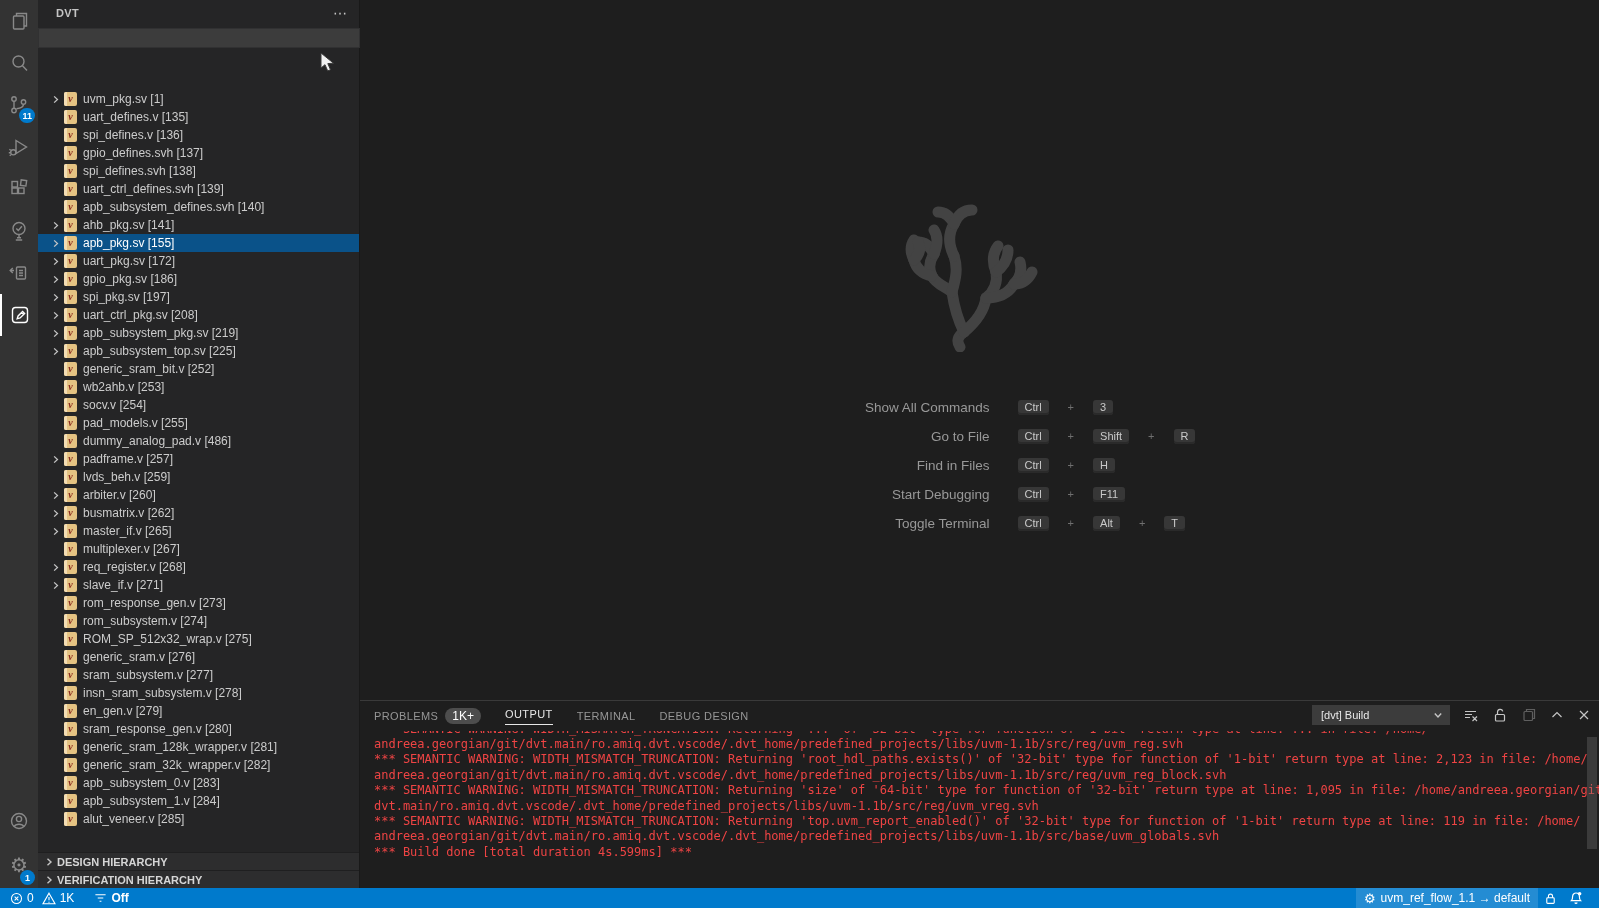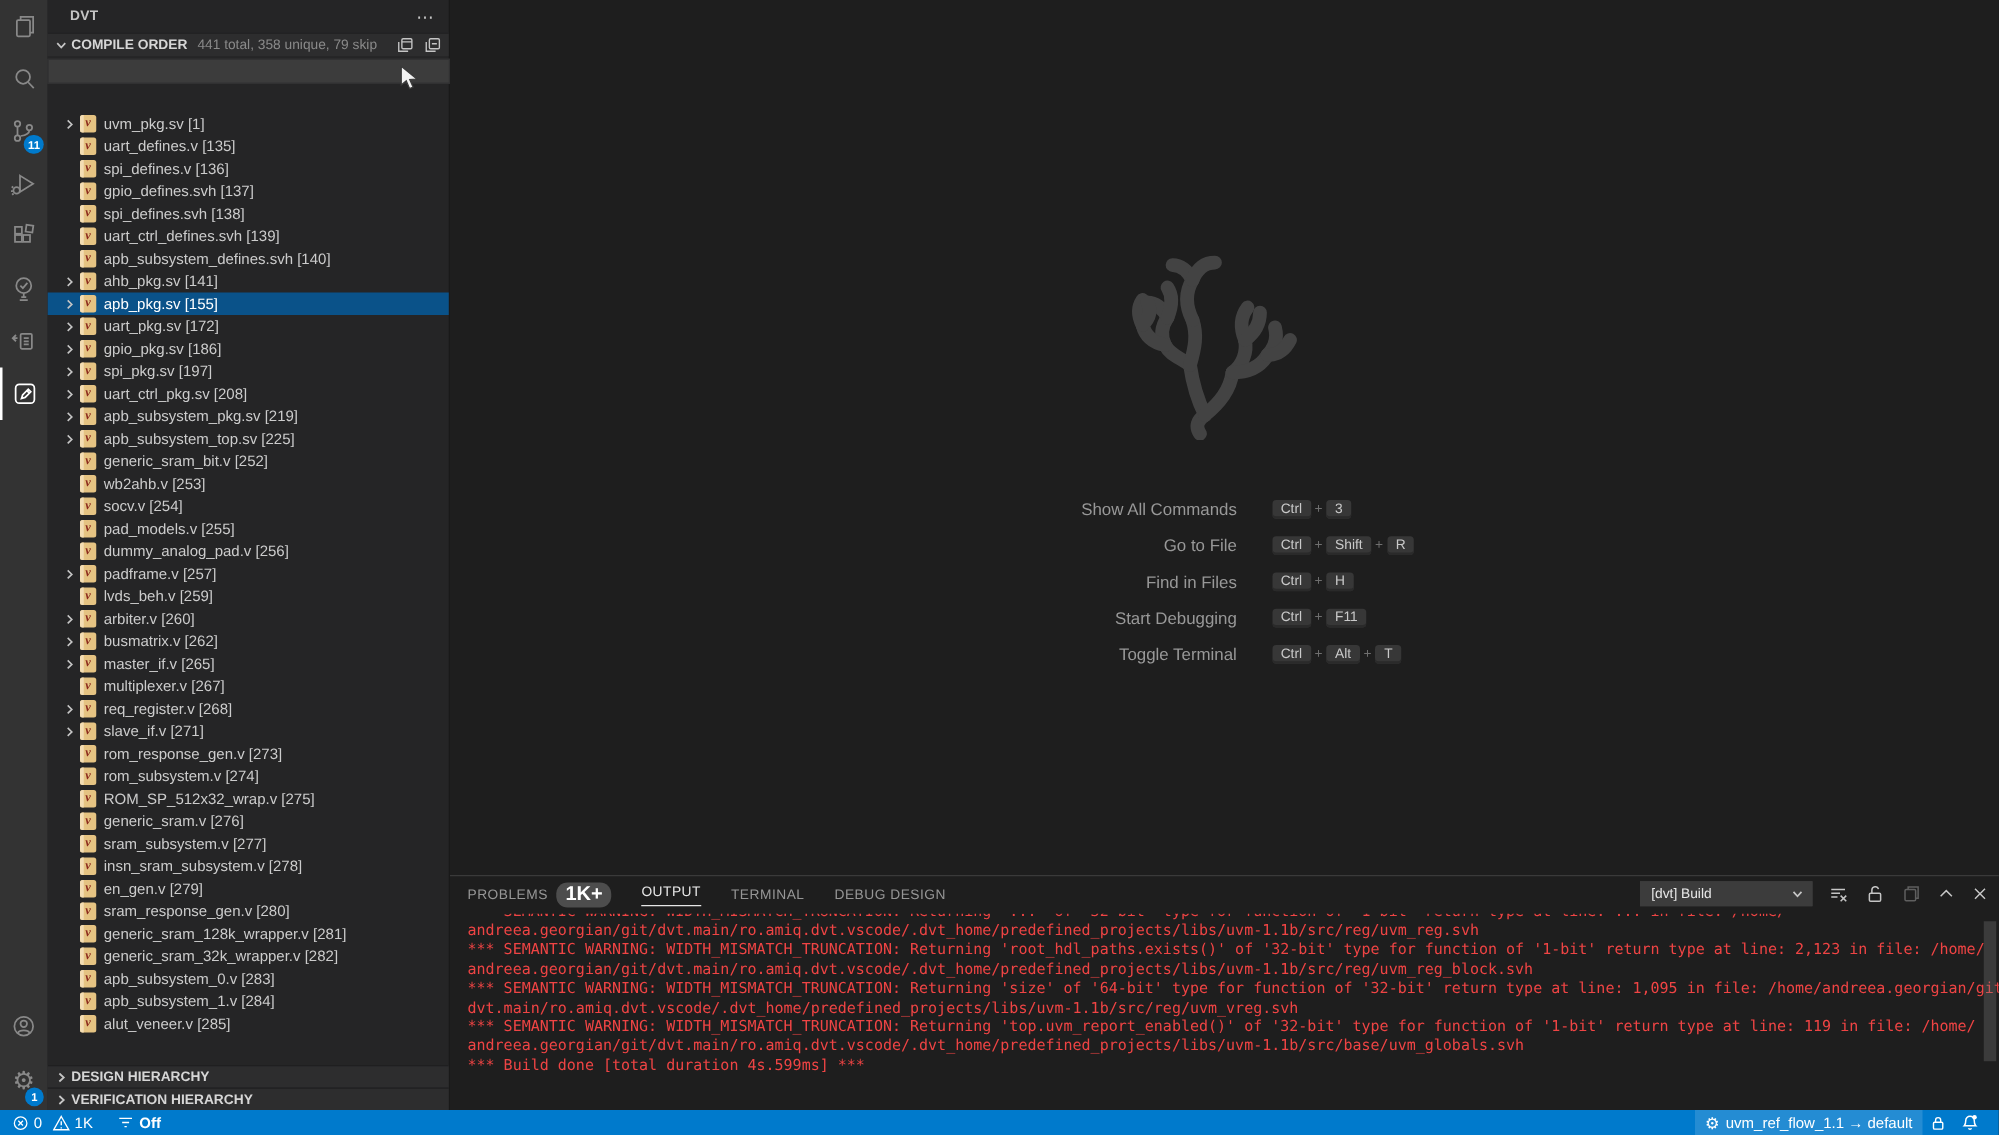--- a/index.html
+++ b/index.html
@@ -51,33 +51,33 @@
   .hier-row .chev{margin:0 3px 0 2px;}
   #design-hier{top:852px;}
   #verif-hier{top:870px;}
 
   
   #editor{left:360px;top:0;width:1239px;height:700px;background:var(--bg-editor);}
   #watermark{left:528px;top:184px;opacity:.92;}
   #shortcut-list{left:16px;top:398px;width:1239px;}
   .sc-row{display:flex;align-items:center;justify-content:center;margin-bottom:11px;height:18px;}
   .sc-label{width:330px;text-align:right;color:#989898;font-size:13.5px;margin-right:12px;}
-  .sc-keys{width:330px;display:flex;align-items:center;gap:3px;padding-left:16px;}
+  .sc-keys{width:330px;display:flex;align-items:center;gap:19px;padding-left:16px;}
   .kbd{background:#373737;border-radius:3px;padding:1px 7px 2px;font-size:11px;color:#cacaca;
     box-shadow:inset 0 -2px 0 #2a2a2a;}
   .kplus{color:#6f6f6f;font-size:11px;}
 
   
   #panel{left:360px;top:700px;width:1239px;height:204px;background:var(--bg-editor);border-top:1px solid #3a3a3a;}
   #panel-header{height:28px;display:flex;align-items:center;padding:0 8px 0 14px;}
   .ptab{display:flex;align-items:center;gap:7px;margin-right:24px;font-size:11px;letter-spacing:.4px;
     color:#969696;cursor:pointer;height:100%;padding-top:2px;}
   .ptab.active{color:#e7e7e7;}
   .ptab.active .ptab-label{border-bottom:1px solid #e7e7e7;padding-bottom:4px;}
-  .ptab-badge{background:#4d4d4d;color:#fff;font-size:16px;font-weight:700;border-radius:9px;padding:1px 7px;letter-spacing:0;}
+  .ptab-badge{background:#4d4d4d;color:#fff;font-size:12px;font-weight:400;border-radius:9px;padding:1px 7px;letter-spacing:0;}
   #panel-right{margin-left:auto;display:flex;align-items:center;gap:13px;}
   #channel-select{width:138px;height:20px;background:#3c3c3c;border:1px solid #3c3c3c;color:#e8e8e8;
     font-size:11px;display:flex;align-items:center;padding:0 6px 0 8px;cursor:pointer;}
   #channel-select span{flex:1;}
   .picon{cursor:pointer;}
   .picon svg{stroke:#c5c5c5;fill:none;stroke-width:1.2;}
   .picon.dim svg{stroke:#5f5f5f;}
   #output{position:absolute;left:0;top:28px;right:0;bottom:0;padding:2px 14px 0;
     font-family:"DejaVu Sans Mono",monospace;font-size:12px;line-height:15.4px;color:#ef4444;
     white-space:pre;overflow:hidden;}
@@ -172,37 +172,20 @@
   </div>
 </div>
 
 <div id="sidebar" class="abs">
   <div id="sidebar-title-row">
     <span id="sidebar-title">DVT</span>
     <span id="sidebar-more">⋯</span>
   </div>
 
 
-  <div class="sect-row" id="compile-order-row">
-    <svg class="chev" width="10" height="10" viewBox="0 0 10 10">
-        <path d="M1.8 3.5 5 7 8.2 3.5"></path>
-      </svg>
-    <span>COMPILE ORDER</span>
-    <span id="compile-summary">441 total, 358 unique, 79 skip</span>
-    <span class="sect-actions">
-      <svg width="14" height="14" viewBox="0 0 14 14">
-          <rect x="4.5" y="2" width="8" height="8" rx="1"></rect>
-          <path d="M4.5 4.5h8M2 4.5v7.5h7.5"></path>
-        </svg>
-      <svg width="14" height="14" viewBox="0 0 14 14">
-          <rect x="4.5" y="2" width="8" height="8" rx="1"></rect>
-          <path d="M6.5 6h4M2 4.5v7.5h7.5"></path>
-        </svg>
-    </span>
-  </div>
 
   <input id="tree-filter" value="" style="">
 
   <div id="file-tree">
   <div class="frow">
     <span class="tw">
           <svg class="chev" width="9" height="9" viewBox="0 0 10 10">
             <path d="M3.5 1.5 7.2 5 3.5 8.5"></path>
           </svg>
         </span>
@@ -390,21 +373,21 @@
     <span class="flabel">pad_models.v [255]</span>
   </div>
 
   <div class="frow">
     <span class="tw">
           <svg class="chev" width="9" height="9" viewBox="0 0 10 10" style="visibility: hidden;">
             <path d="M3.5 1.5 7.2 5 3.5 8.5"></path>
           </svg>
         </span>
     <span class="ficon"><i>v</i></span>
-    <span class="flabel">dummy_analog_pad.v [256]</span>
+    <span class="flabel">dummy_analog_pad.v [486]</span>
   </div>
 
   <div class="frow">
     <span class="tw">
           <svg class="chev" width="9" height="9" viewBox="0 0 10 10">
             <path d="M3.5 1.5 7.2 5 3.5 8.5"></path>
           </svg>
         </span>
     <span class="ficon"><i>v</i></span>
     <span class="flabel">padframe.v [257]</span>

